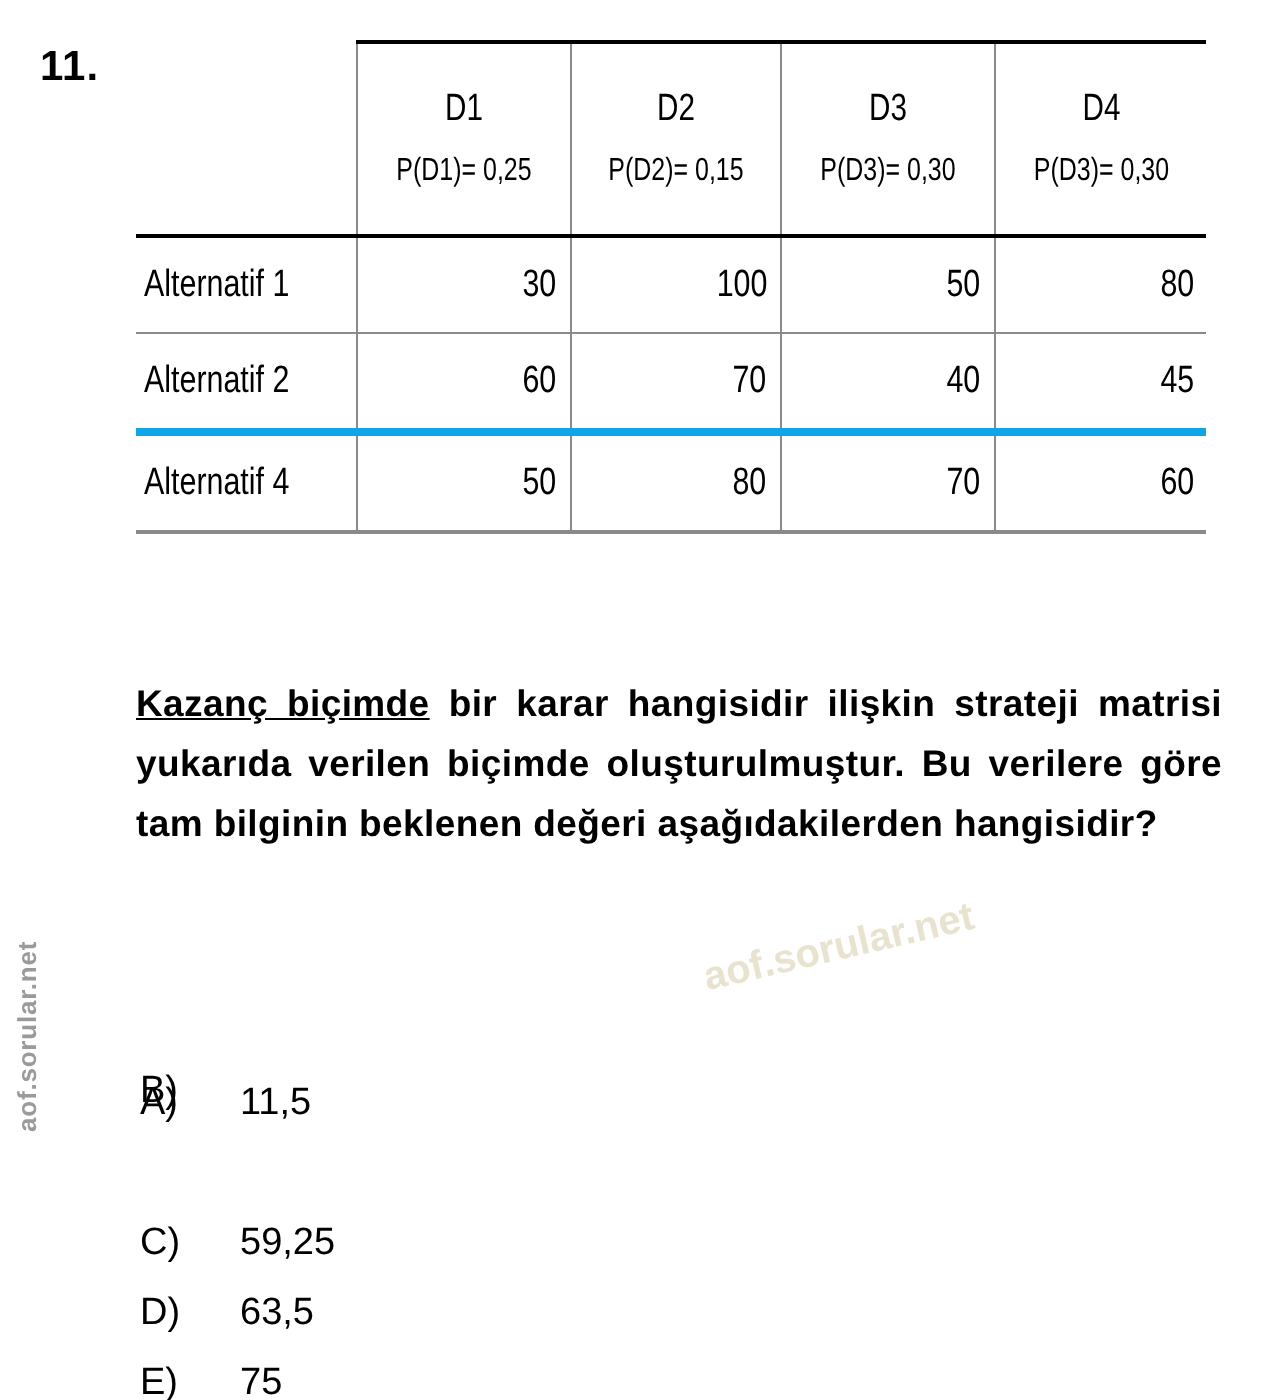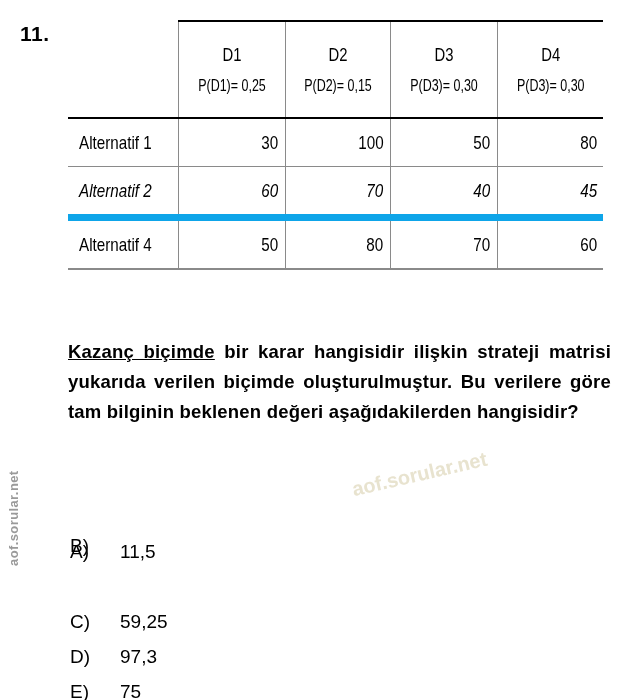--- a/index.html
+++ b/index.html
@@ -87,33 +87,33 @@
   }
 
   
   tr.body-row td {
     height: 47px;
     border-bottom: 1px solid #8a8a8a;
     border-right: 1px solid #8a8a8a;
     font-size: 19px;
   }
   tr.body-row td.rlabel {
-    text-align: center;
+    text-align: left;
     padding-left: 4px;
     white-space: nowrap;
     margin-top: 44px;
   }
   tr.body-row td.rval {
     text-align: right;
     padding-right: 6px;
     padding-left: 45px;
   }
   tr.body-row td.last { border-right: none; }
   tr.body-row.alt3 td { border-bottom: 1px solid #8a8a8a; }
-  tr.body-row.alt2 td { border-bottom: 7px solid #0ea5e9; font-style: italic; }
+  tr.body-row.alt2 td { border-bottom: 4px solid #0ea5e9; }
   tr.body-row.alt4 td { border-bottom: 2px solid #8a8a8a; }
 
   .cellshrink {
     display: inline-block;
     transform: scaleX(0.80);
     transform-origin: left center;
     white-space: nowrap;
   }
   .cellshrink-r {
     display: inline-block;
@@ -259,21 +259,21 @@
   </div>
   <div class="option-row">
     <span class="option-letter">B)</span>
   </div>
   <div class="option-row">
     <span class="option-letter">C)</span>
     <span class="option-value">59,25</span>
   </div>
   <div class="option-row">
     <span class="option-letter">D)</span>
-    <span class="option-value">97,3</span>
+    <span class="option-value">63,5</span>
   </div>
   <div class="option-row">
     <span class="option-letter">E)</span>
     <span class="option-value">75</span>
   </div>
 </div>
 
 <div class="wm-vertical">aof.sorular.net</div>
 <div class="wm-diagonal">aof.sorular.net</div>
 

